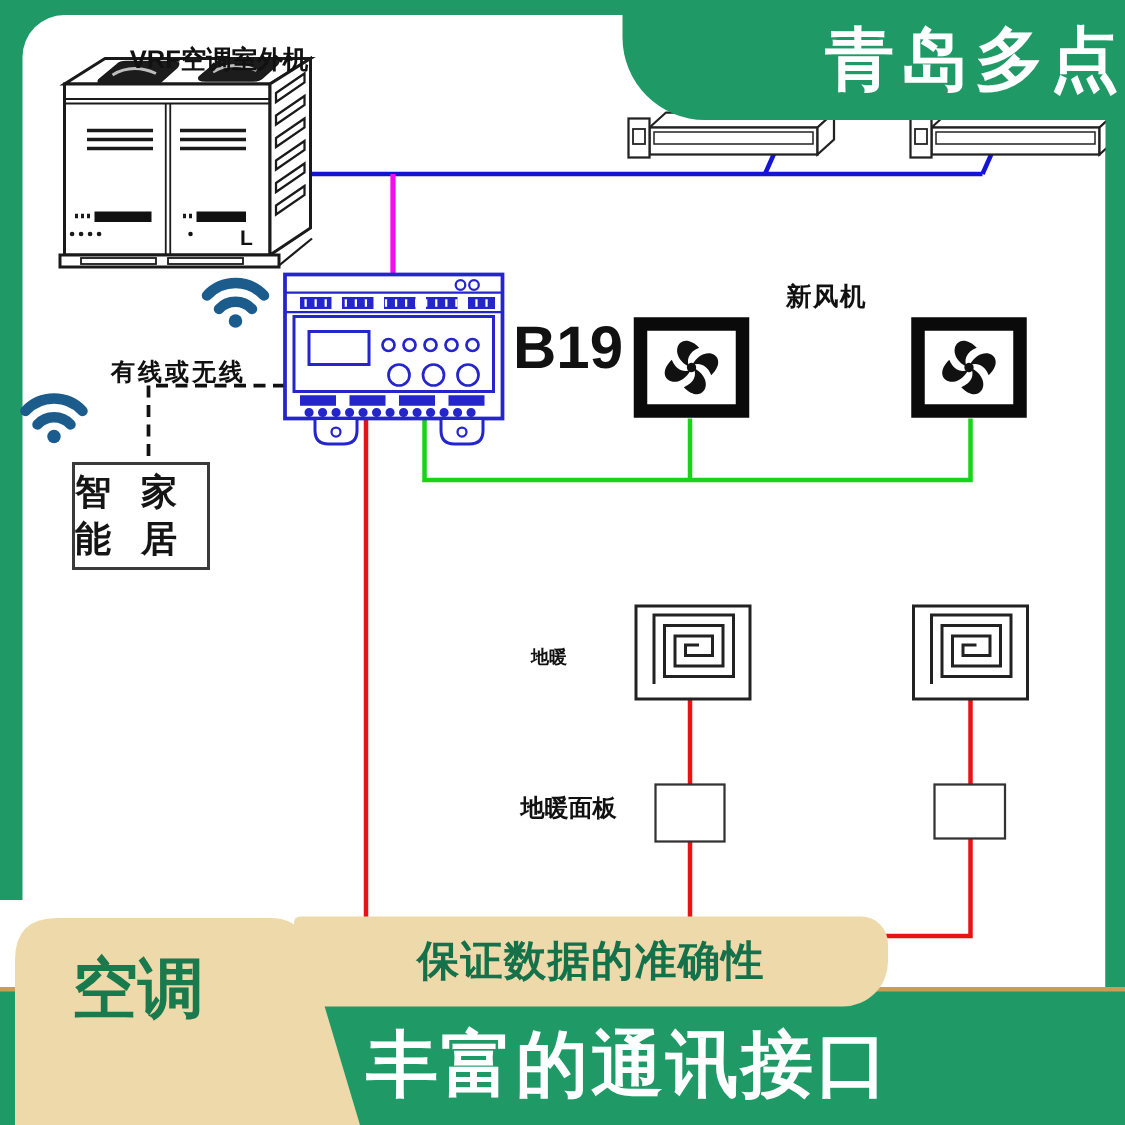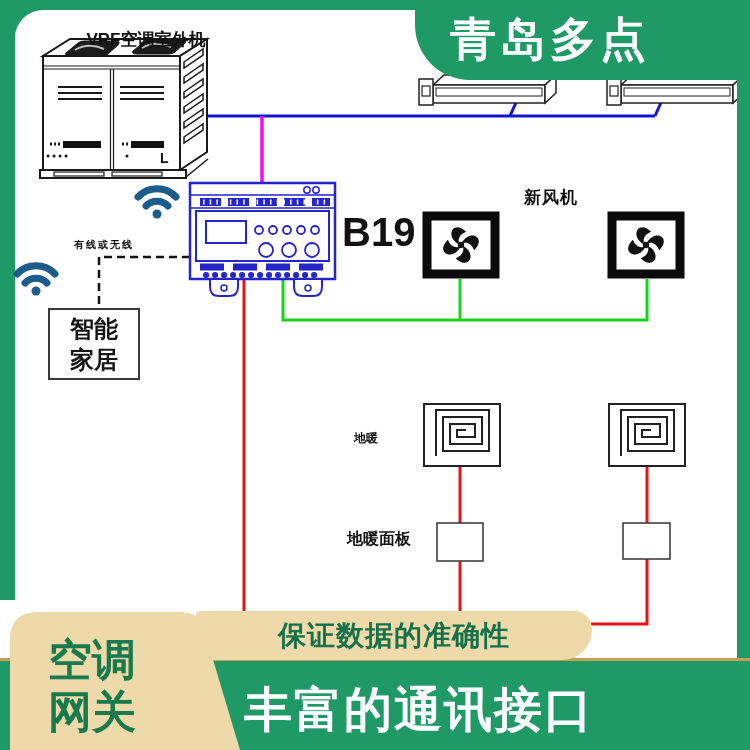--- a/index.html
+++ b/index.html
@@ -12,46 +12,46 @@
   .white-panel{
     left:15px;top:10px;width:722px;height:650px;
     background:#ffffff;border-radius:28px 55px 0 0;z-index:0;
   }
   .white-patch{left:0;top:600px;width:16px;height:60px;background:#fff;z-index:0;}
   #diagram-svg{left:0;top:0;width:750px;height:750px;z-index:1;}
   .label{color:#111;font-weight:bold;z-index:1;white-space:nowrap;}
   .vrf-label{left:84px;top:12px;width:124px;font-size:17px;text-align:center;margin-top:16px;}
   .b19-label{left:342px;top:210px;font-size:40px;font-weight:600;color:#111;z-index:1;}
   .fresh-air-label{left:524px;top:186px;font-size:17px;letter-spacing:1px;}
-  .wired-label{left:74px;top:238px;font-size:10px;letter-spacing:2px;}
+  .wired-label{left:74px;top:238px;font-size:16px;letter-spacing:2px;}
   .floorheat-label{left:354px;top:430px;font-size:12px;font-family:Liberation Mono, monospace;}
   .panel-label{left:347px;top:529px;font-size:16px;}
   .smart-home-box{
     left:48px;top:308px;width:92px;height:72px;background:#fff;
     border:2px solid #3a3a3a;box-sizing:border-box;z-index:1;
-    display:flex;flex-direction:column;align-items:center;justify-content:center;
+    display:flex;flex-direction:row;align-items:center;justify-content:center;
     font-size:24px;font-weight:bold;color:#151515;line-height:31px;
   }
   .right-strip{left:737px;top:10px;width:13px;height:650px;background:#1f9a67;z-index:2;}
   .banner-top{
     left:415px;top:0;width:335px;height:80px;background:#1f9a67;
     border-radius:0 0 0 55px;z-index:2;
-    display:flex;align-items:center;justify-content:flex-start;padding-left:35px;box-sizing:border-box;
+    display:flex;align-items:center;justify-content:flex-end;padding-left:35px;box-sizing:border-box;
     color:#fff;font-size:46px;font-weight:bold;letter-spacing:4px;white-space:nowrap;
   }
   .band-green{
     left:0;top:658px;width:750px;height:92px;background:#1f9a67;
     border-top:3px solid #c89f52;box-sizing:border-box;z-index:2;
   }
   .interface-text{
     left:0;top:678px;width:750px;text-align:center;padding-left:88px;box-sizing:border-box;
     color:#fff;font-size:48px;font-weight:bold;letter-spacing:2px;z-index:4;white-space:nowrap;
   }
   .band-mid{
-    left:196px;top:611px;width:396px;height:49px;background:#eed9ab;
+    left:196px;top:611px;width:396px;height:60px;background:#eed9ab;
     border-radius:4px 18px 30px 0;z-index:3;
     display:flex;align-items:center;justify-content:center;
     color:#15714a;font-size:28px;font-weight:bold;letter-spacing:1px;white-space:nowrap;
   }
   .tan-left-svg{left:8px;top:610px;width:240px;height:140px;z-index:3;}
   .gateway-text{
     left:48px;top:634px;width:140px;z-index:4;
     color:#187a4d;font-size:44px;font-weight:bold;line-height:52px;white-space:nowrap;
   }
 </style>
@@ -229,15 +229,14 @@
 
 <div class="abs band-green"></div>
 <div class="abs band-mid">
   <span>保证数据的准确性</span>
 </div>
 <svg class="abs tan-left-svg" viewBox="0 0 240 140">
   <path d="M 2 30 Q 2 2 30 2 L 172 2 Q 190 2 195 16 L 232 140 L 2 140 Z" fill="#eed9ab"></path>
 </svg>
 <div class="abs gateway-text">
   <div>空调</div>
-  <div>网关</div>
 </div>
 <div class="abs interface-text">丰富的通讯接口</div>
 
 </body></html>

